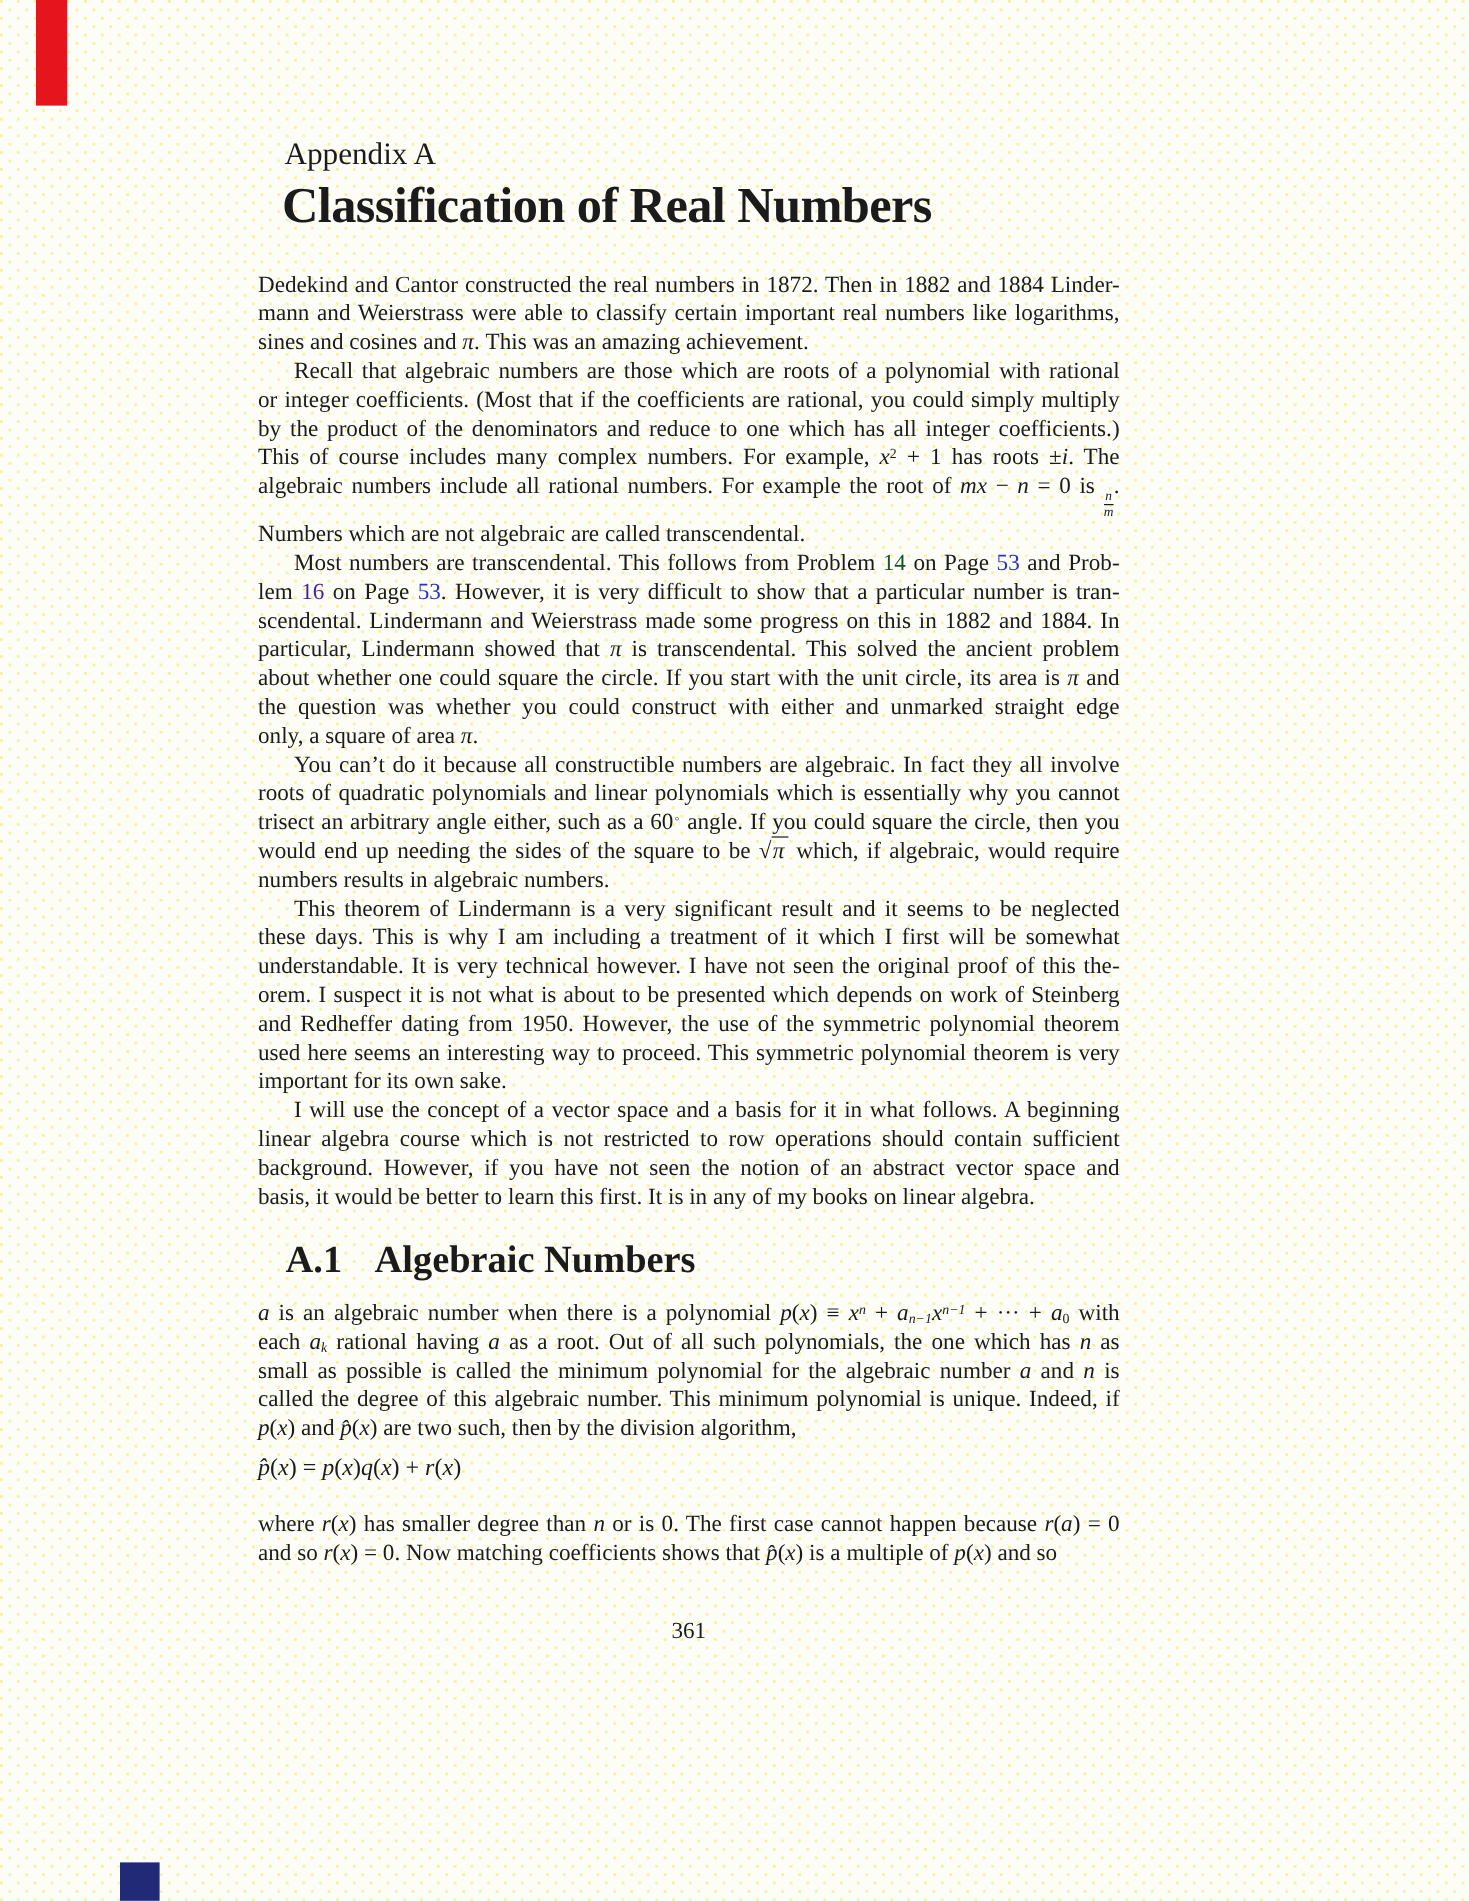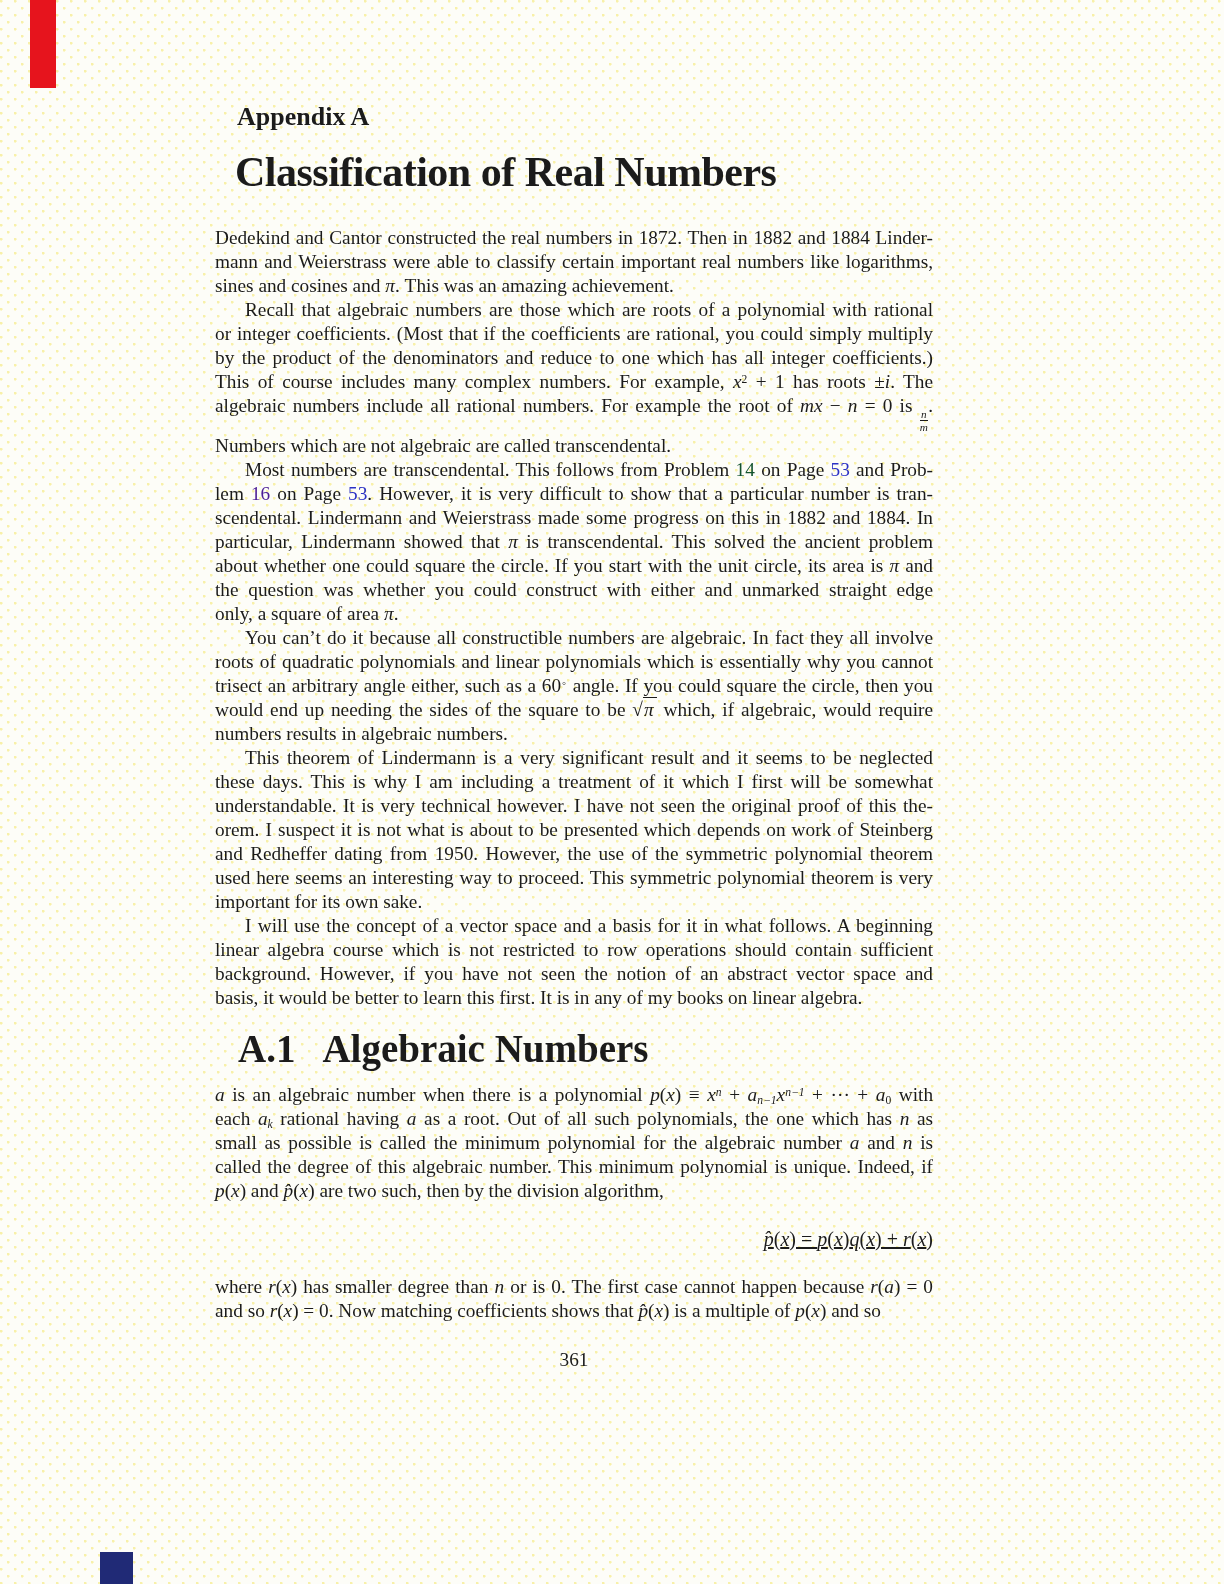--- a/index.html
+++ b/index.html
@@ -10,41 +10,41 @@
       radial-gradient(circle at 1.2px 1.2px, rgba(244,230,105,.55) 1.1px, transparent 1.7px),
       radial-gradient(circle at 1.2px 1.2px, rgba(244,230,105,.55) 1.1px, transparent 1.7px);
     background-size:14px 14px,14px 14px;
     background-position:0 0,7px 7px;
     font-family:"Liberation Serif","DejaVu Serif",serif;
     color:#1b1b1b;
   }
   .ribbon{position:absolute;}
   .ribbon.red{left:30px;top:0;width:26px;height:88px;}
   .ribbon.navy{left:100px;top:1552px;width:33px;height:32px;}
-  .appendix{position:absolute;left:237px;top:101px;font-size:26px;font-weight:bold;line-height:32px;}
+  .appendix{position:absolute;left:237px;top:113px;font-size:26px;font-weight:normal;line-height:32px;}
   .title{position:absolute;left:235px;top:146px;margin:0;font-size:42px;font-weight:bold;
          letter-spacing:-0.5px;line-height:52px;white-space:nowrap;}
   .body{position:absolute;left:215px;top:226px;width:718px;font-size:19.3px;line-height:24px;}
   .para{margin:0;}
   .line{text-align:justify;text-align-last:justify;text-justify:inter-word;}
   .line.last{text-align-last:left;}
   .line.ind{padding-left:30px;}
   .mi{font-style:italic;}
   a.ref{text-decoration:none;}
   sup{font-size:.6em;line-height:0;vertical-align:0.45em;}
   sub{font-size:.6em;line-height:0;vertical-align:-0.25em;}
   .frac{display:inline-flex;flex-direction:column;align-items:center;vertical-align:-0.55em;
         font-size:.58em;line-height:1.1;}
   .fnum{border-bottom:1.2px solid #1b1b1b;padding:0 1.5px;}
   .sqrt{white-space:nowrap;}
   .sqrt .ovl{border-top:1.6px solid #1b1b1b;padding:1px 3px 0 1px;}
-  .h2{margin:22px 0 17px;padding-left:23px;font-size:39px;font-weight:bold;line-height:34px;
+  .h2{margin:22px 0 17px;padding-left:23px;font-size:32px;font-weight:bold;line-height:34px;
       text-align:left;}
   .h2 .h2num{margin-right:27px;}
-  .eq{text-align:right;font-size:20px;margin:24px 0 24px;text-decoration:underline;}
+  .eq{text-align:left;font-size:20px;margin:8px 0 24px;}
   .pageno{position:absolute;left:215px;top:1349px;width:718px;text-align:center;font-size:19.3px;}
 </style>
 </head>
 <body style="color: rgb(27, 27, 27);">
 
 <div class="ribbon red" style="background: rgb(230, 20, 29);"></div>
 <div class="ribbon navy" style="background: rgb(32, 42, 118);"></div>
 
 <div class="appendix">Appendix A</div>
 <h1 class="title">Classification of Real Numbers</h1>

